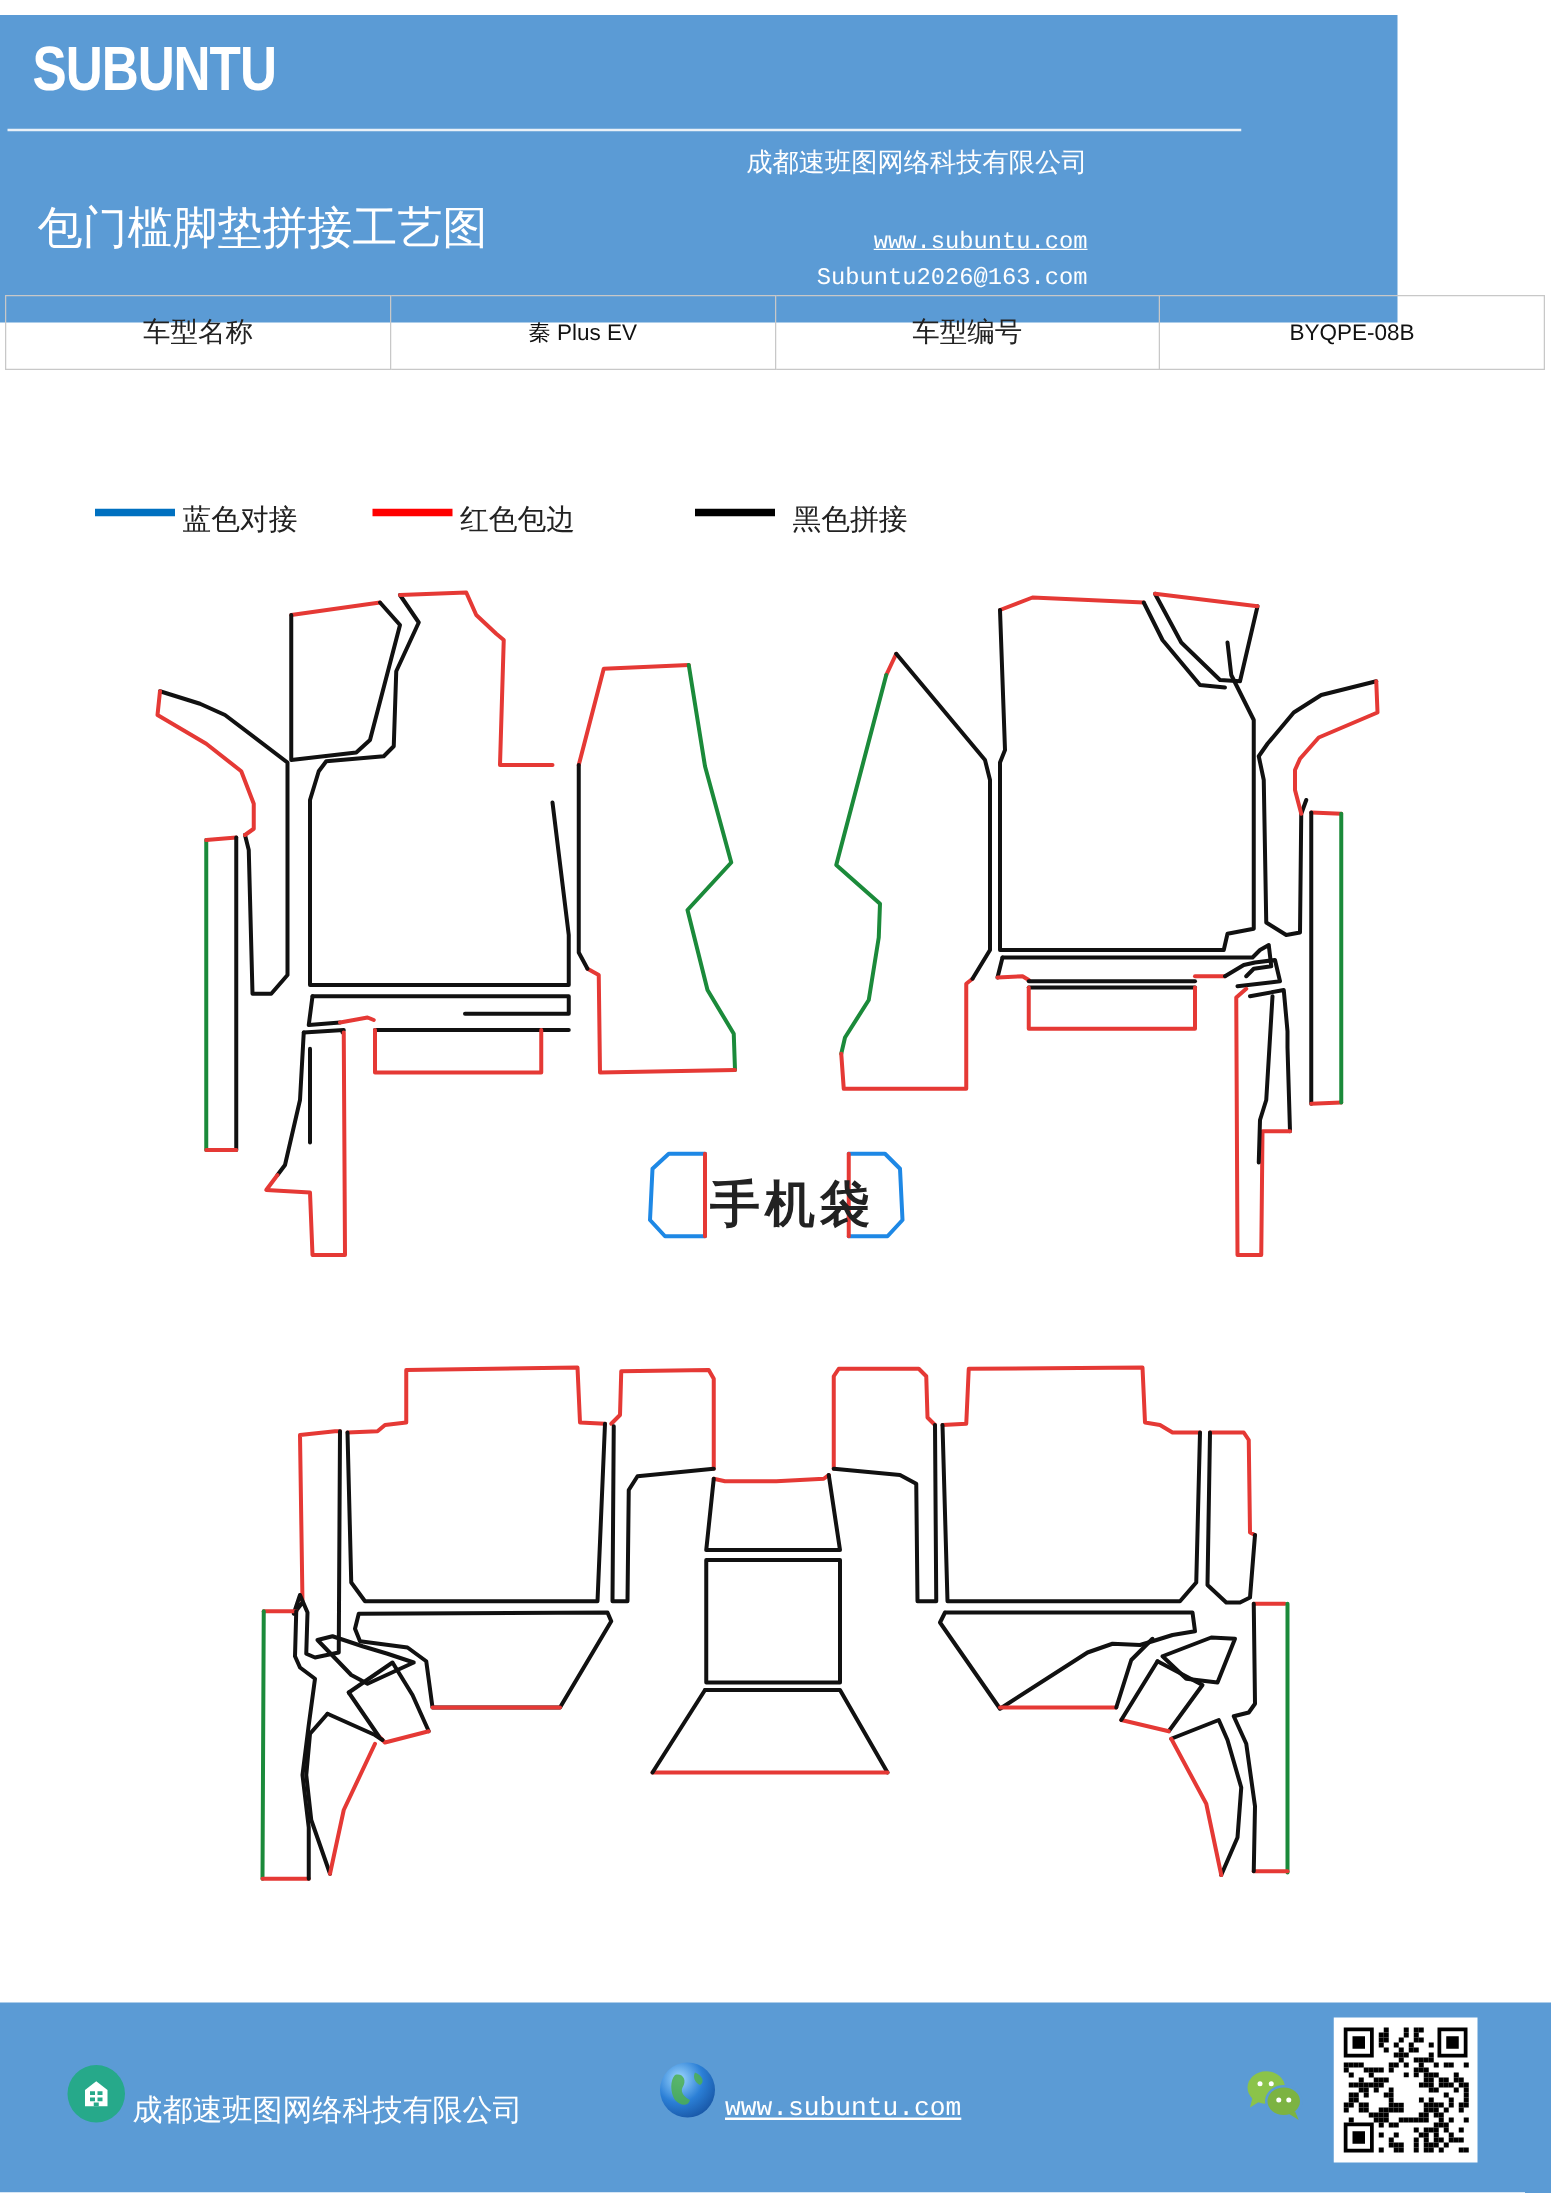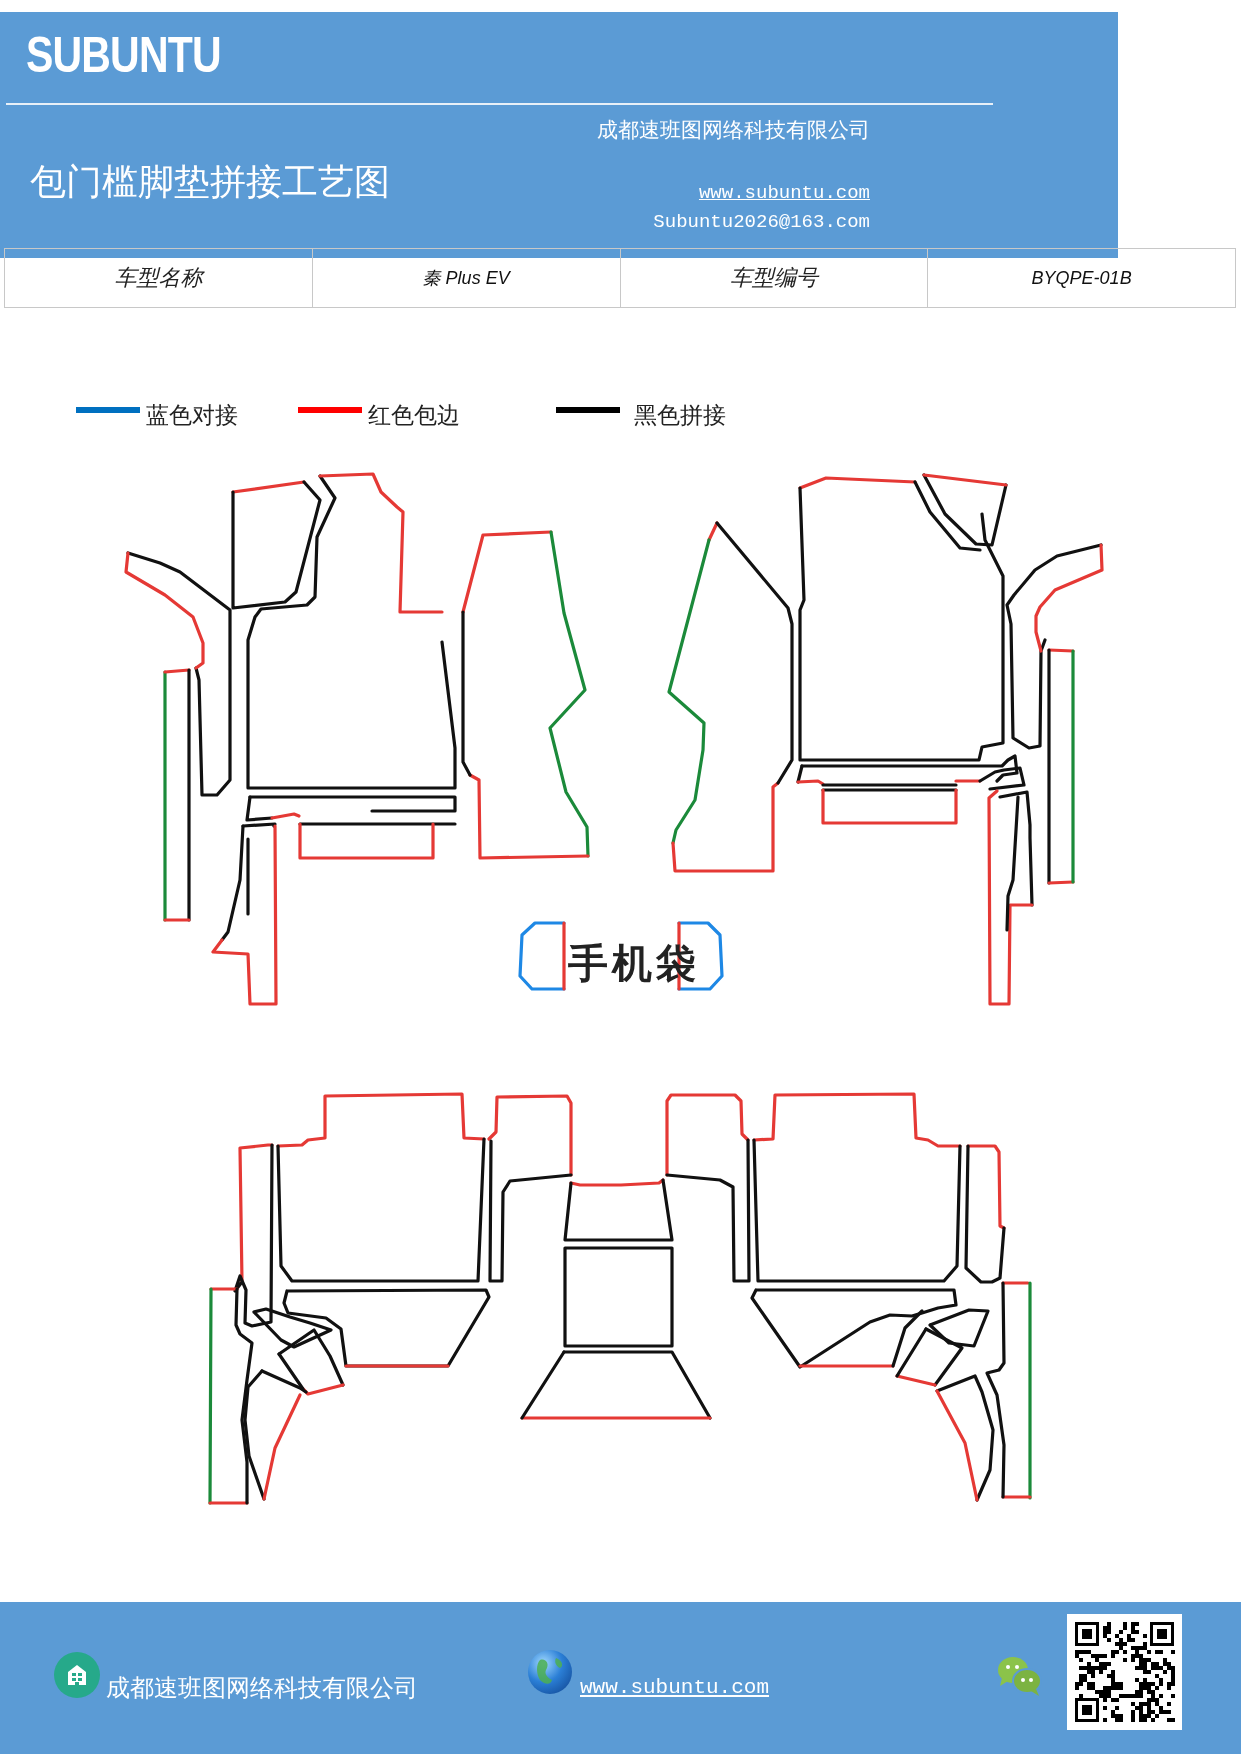--- a/index.html
+++ b/index.html
@@ -8,21 +8,21 @@
   .header { position:absolute; left:0; top:0; width:1118px; height:246px; background:#5b9bd5;margin-top:12px; }
   .brand { position:absolute; left:26px; top:14px; color:#fff; font-family:"Liberation Sans", sans-serif;
            font-weight:bold; font-size:50px; letter-spacing:-1px; transform:scaleX(0.82); transform-origin:left top; }
   .hline { position:absolute; left:6px; top:91px; width:987px; height:2px; background:#e8f0f8; }
   .title { position:absolute; left:30px; top:146px; color:#fff; font-family:"DejaVu Serif", serif; font-size:36px; }
   .company { position:absolute; right:248px; top:104px; color:#fff; font-family:"DejaVu Serif", serif; font-size:21px; }
   .site { position:absolute; right:248px; top:170px; color:#fff; font-family:"Liberation Mono", monospace; font-size:19px; text-decoration:underline; }
   .mail { position:absolute; right:248px; top:199px; color:#fff; font-family:"Liberation Mono", monospace; font-size:19px; }
   .sop { position:absolute; left:1040px; top:66px; color:#fff; font-family:"DejaVu Sans", sans-serif; font-weight:bold; font-size:86px; letter-spacing:1px; }
 
-  table.info { position:absolute; left:4px; top:248px; width:1232px; border-collapse:collapse;font-style:italic; }
+  table.info { position:absolute; left:4px; top:236px; width:1232px; border-collapse:collapse; }
   table.info td { border:1.5px solid #c8c8c8; height:56px; text-align:center; width:25%;
                   font-family:"Liberation Sans", sans-serif; font-size:21px; color:#111; }
   table.info td.lab { font-family:"DejaVu Sans", sans-serif; font-size:22px; color:#222; }
   table.info td.small { font-size:18px;margin-top:20px; }
 
   .legend { position:absolute; top:400px; left:0; width:1241px; height:40px; }
   .leg { position:absolute; top:0; display:flex; align-items:center; }
   .swatch { width:64px; height:6px; margin-right:6px; margin-top:-12px; }
   .leglabel { font-family:"DejaVu Sans", sans-serif; font-size:23px; color:#222; }
 
@@ -49,21 +49,21 @@
   <a class="site">www.subuntu.com</a>
   <div class="mail">Subuntu2026@163.com</div>
 </div>
 
 <table class="info">
   <tbody>
       <tr>
     <td class="lab">车型名称</td>
     <td class="small">秦 Plus EV</td>
     <td class="lab">车型编号</td>
-    <td class="small">BYQPE-01B</td>
+    <td class="small">BYQPE-08B</td>
   </tr>
 </tbody>
   </table>
 
 <div class="legend">
   <div class="leg" style="left:76px;">
     <span class="swatch" style="background: rgb(0, 112, 192);"></span>
     <span class="leglabel">蓝色对接</span>
   </div>
   <div class="leg" style="left:298px;">

